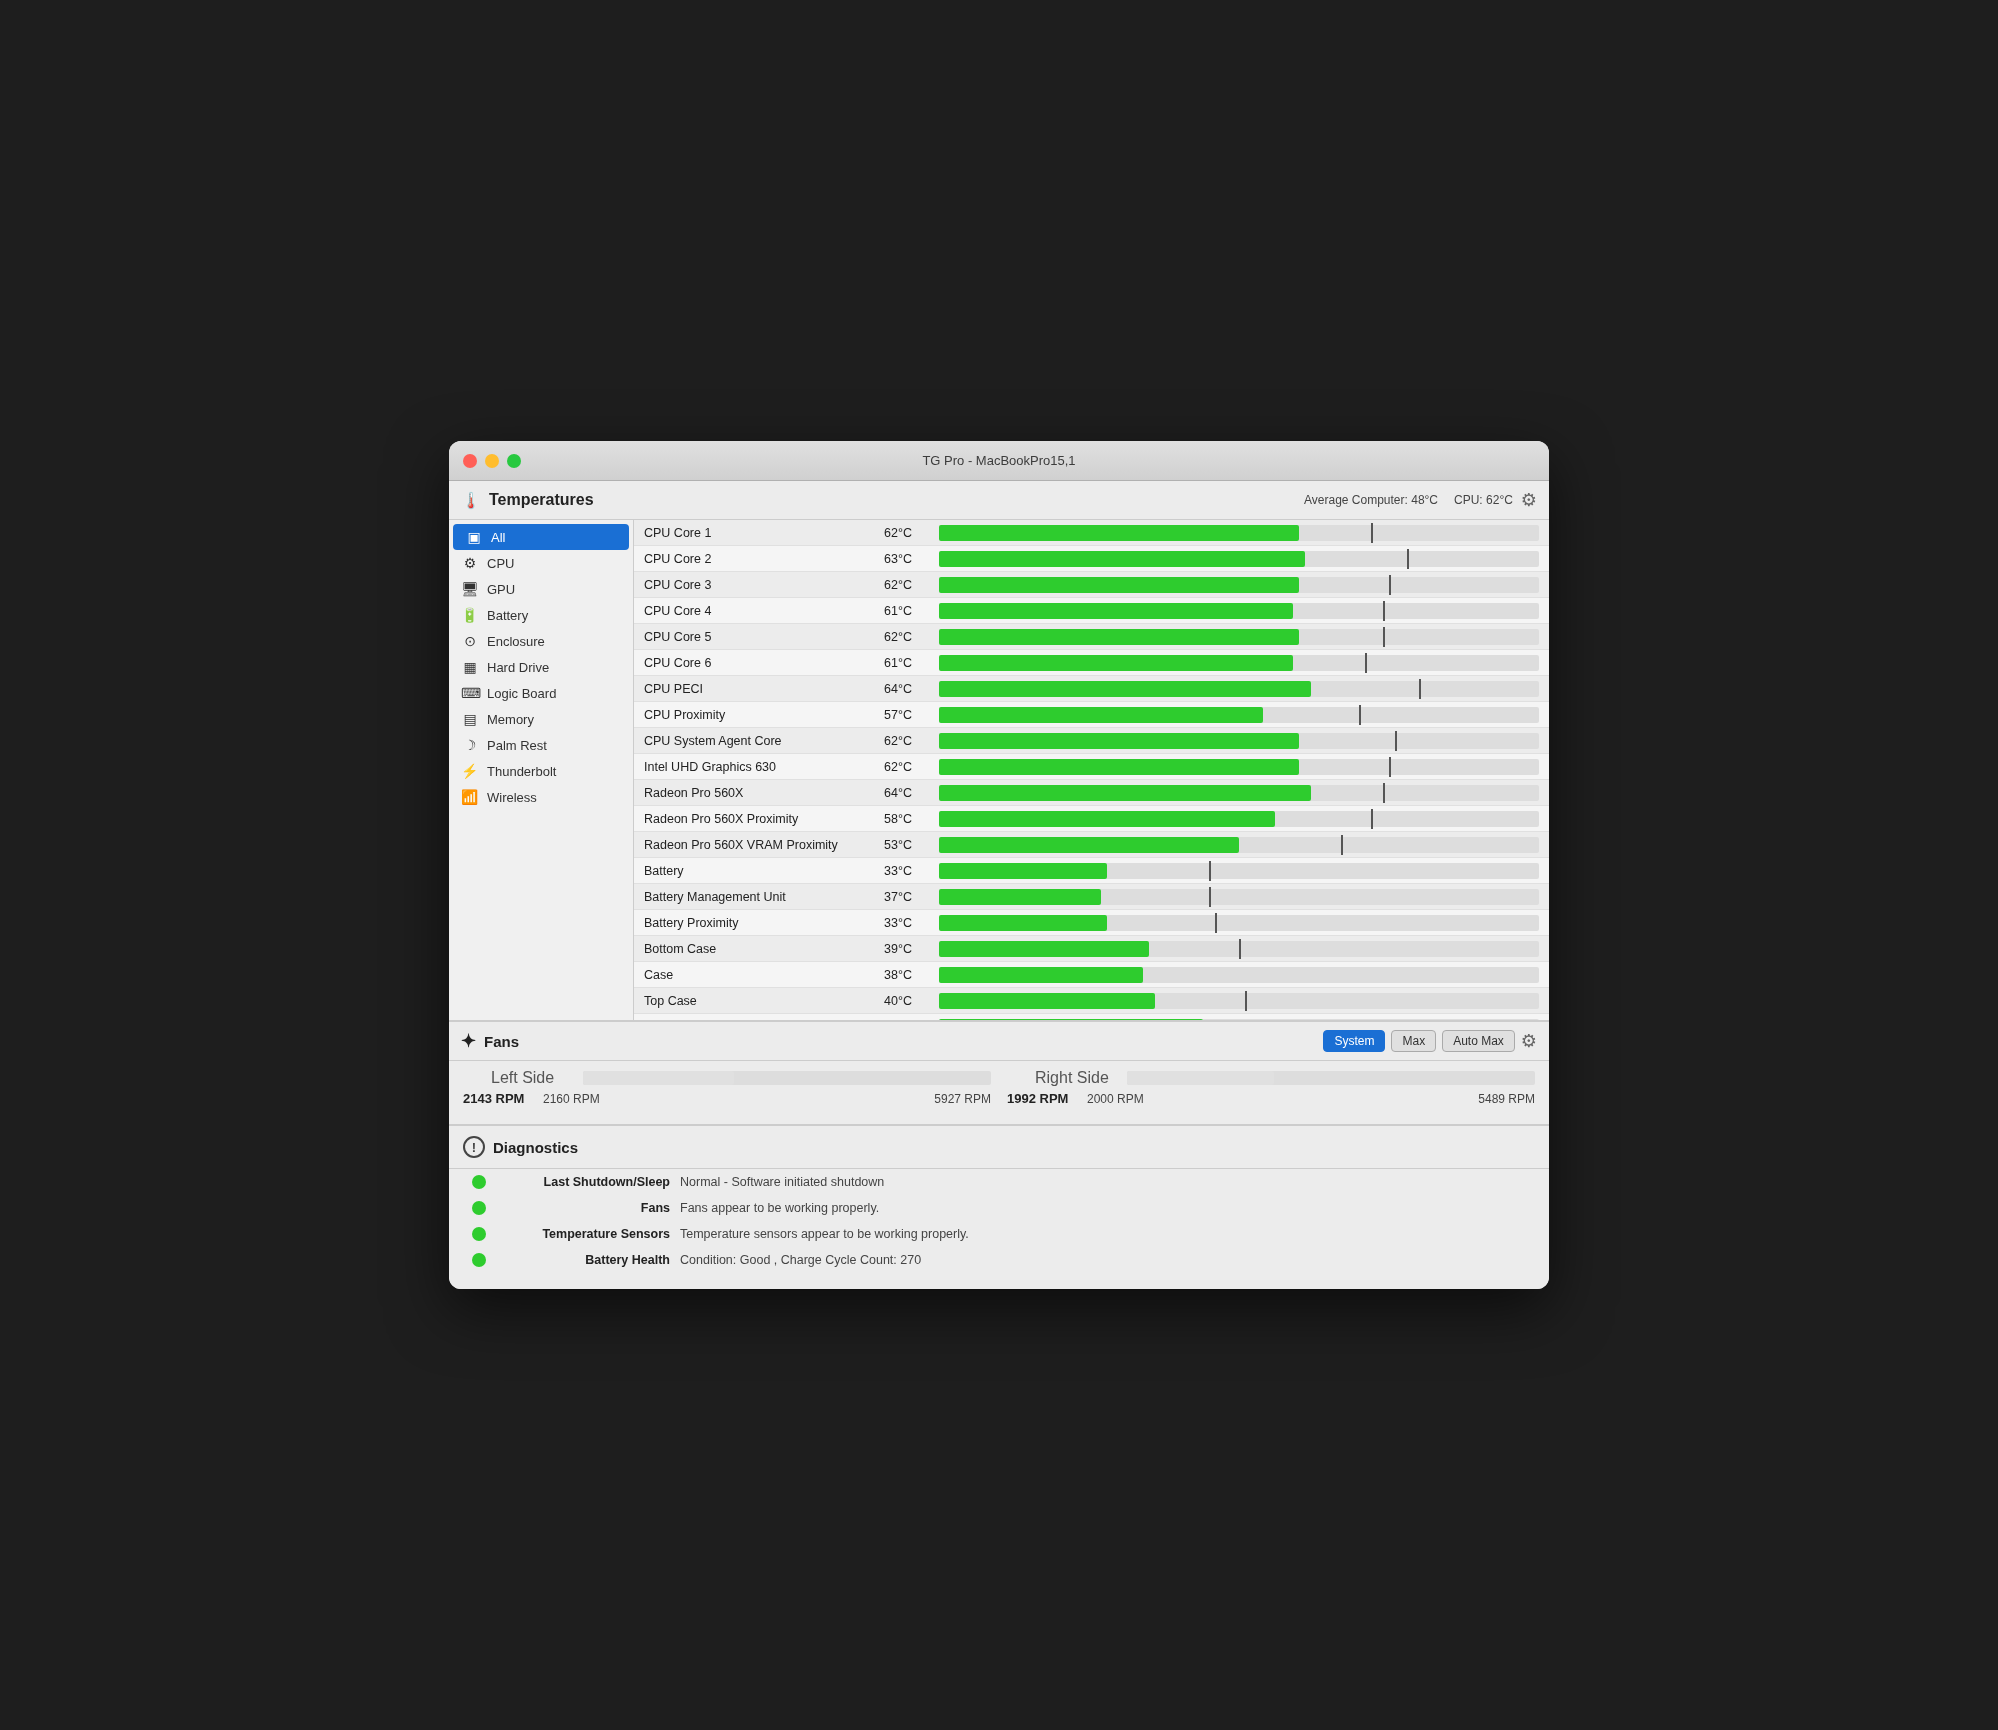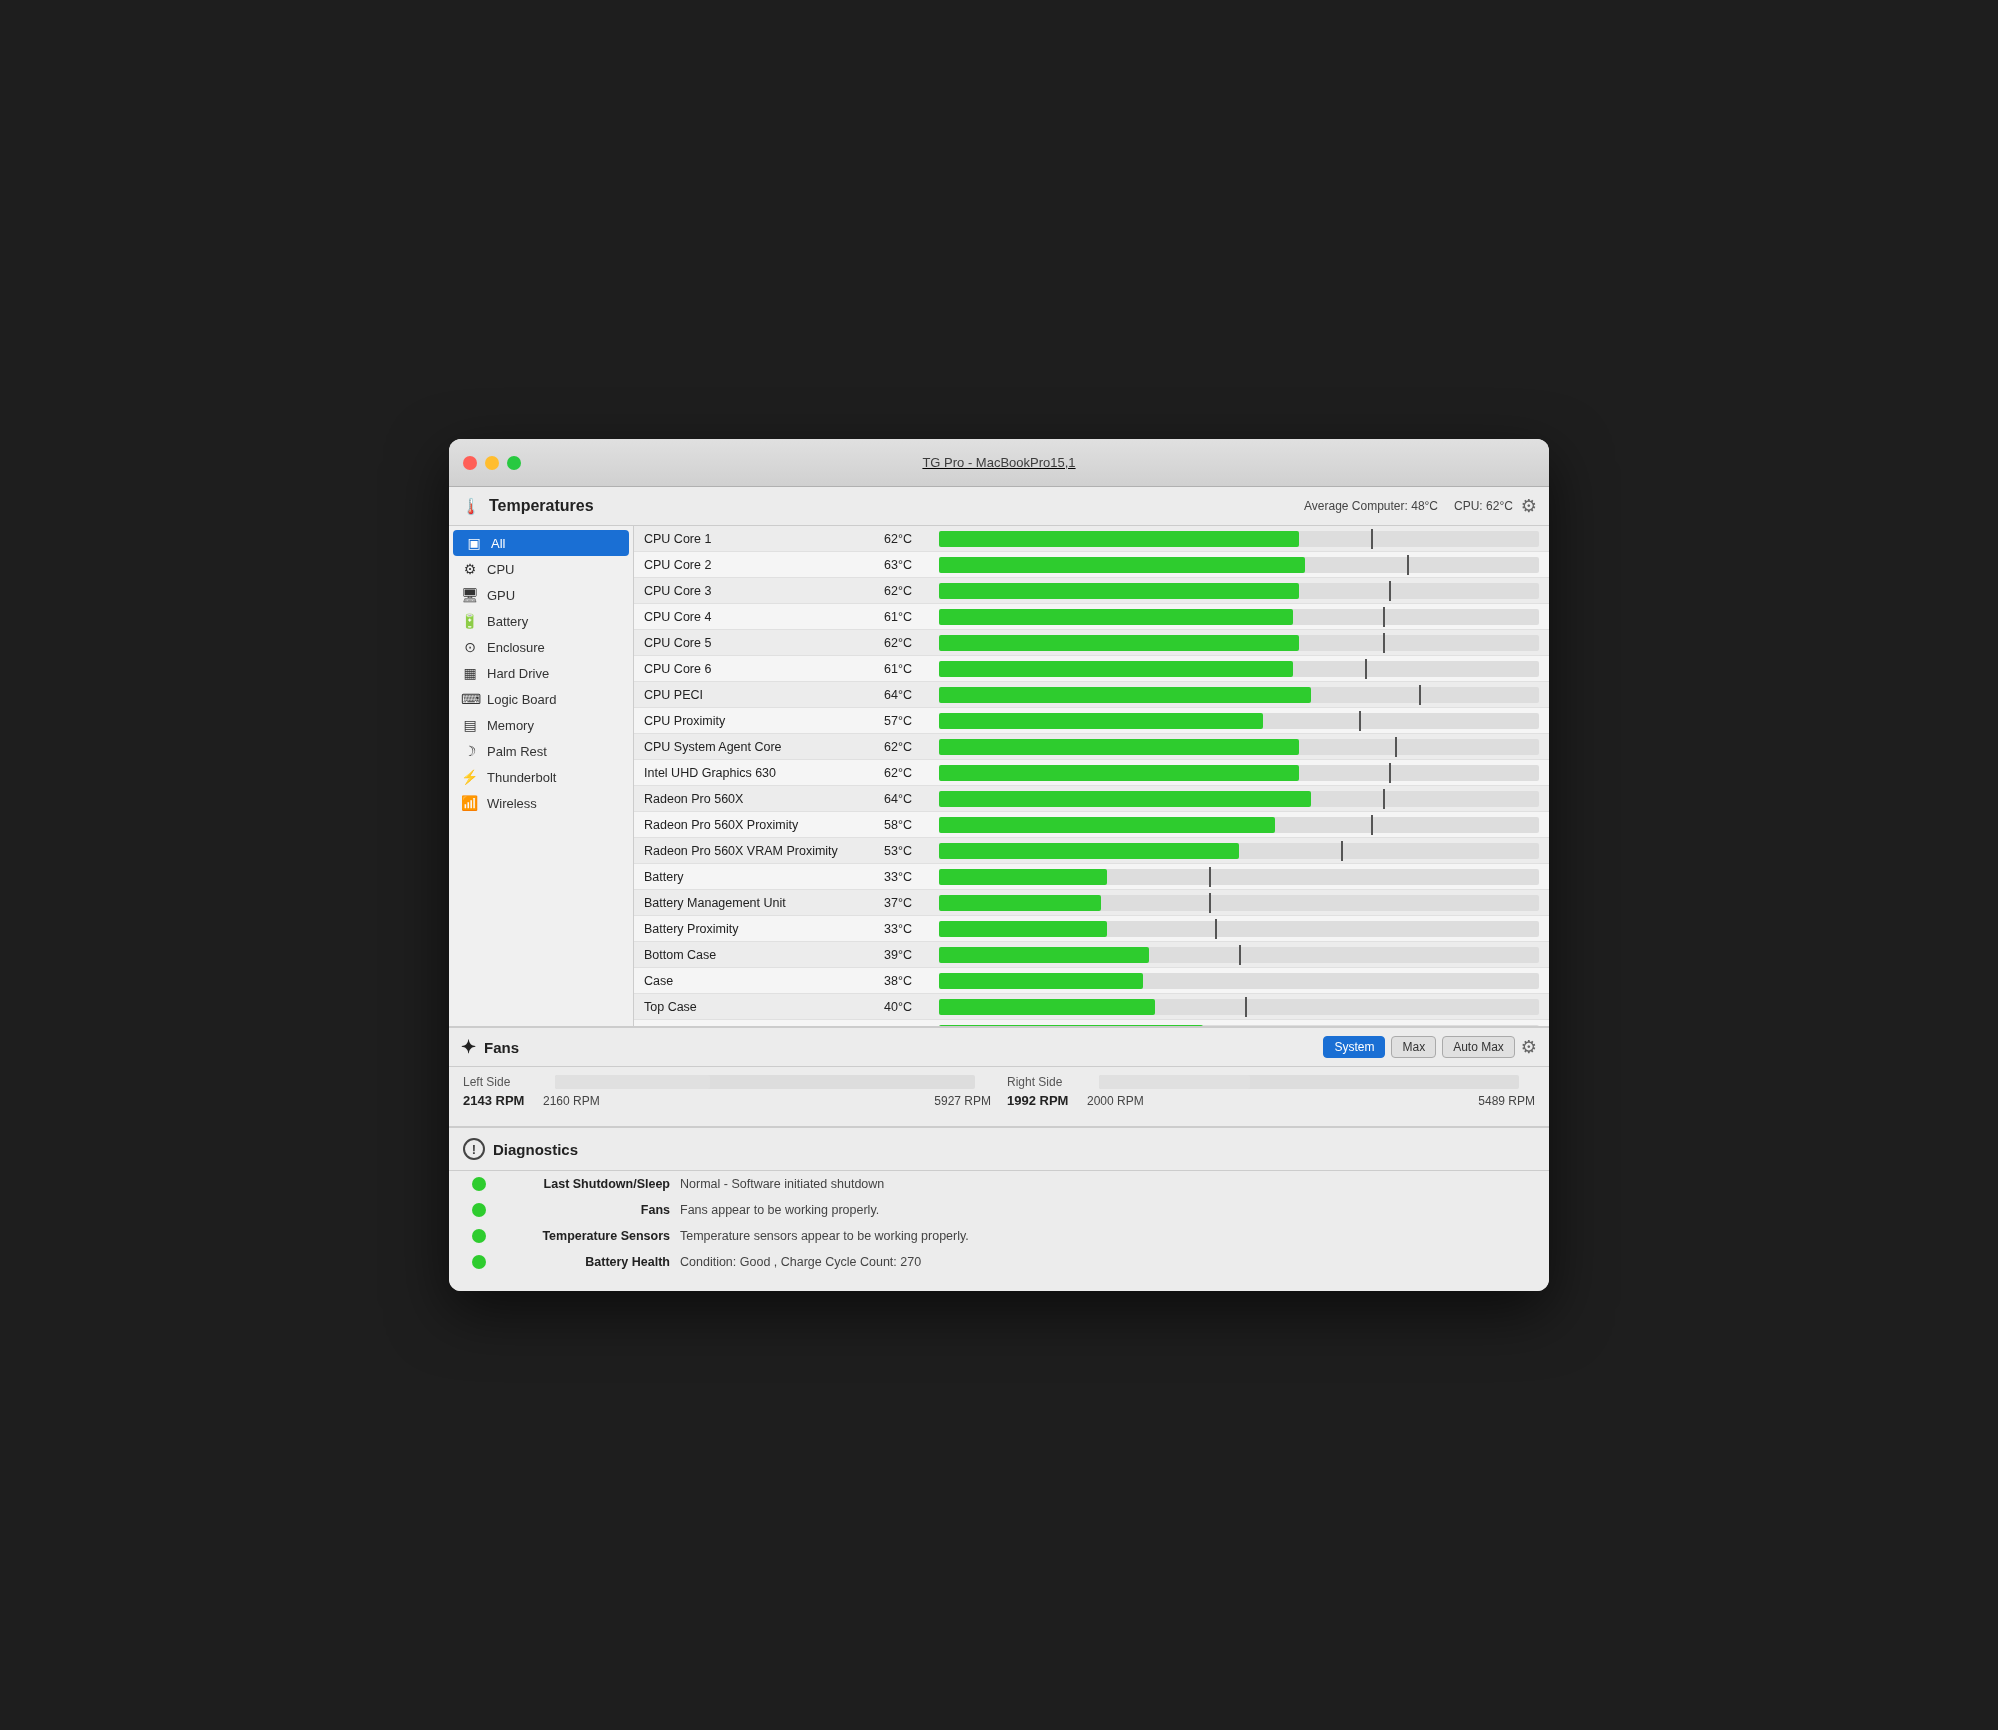--- a/index.html
+++ b/index.html
@@ -13,27 +13,26 @@
     }
     .window {
       width: 1100px;
       background: #ececec;
       border-radius: 12px;
       overflow: hidden;
       box-shadow: 0 20px 60px rgba(0,0,0,0.6);
     }
     .titlebar {
       background: linear-gradient(to bottom, #e0e0e0, #d0d0d0);
-      height: 48px;
+      height: 40px;
       display: flex;
       align-items: center;
       justify-content: center;
       position: relative;
       border-bottom: 1px solid #b0b0b0;
-      text-decoration: underline;
     }
     .titlebar-buttons {
       position: absolute;
       left: 14px;
       display: flex;
       gap: 8px;
     }
     .tb-btn {
       width: 14px; height: 14px;
       border-radius: 50%;
@@ -205,23 +204,24 @@
     .fans-body {
       padding: 8px 14px;
     }
     .fan-row {
       display: flex;
       align-items: center;
       gap: 12px;
       margin-bottom: 4px;
     }
     .fan-label {
-      font-size: 12px;
+      font-size: 16px;
       color: #555;
       width: 80px;
+      margin-left: 28px;
     }
     .fan-bar-container {
       flex: 1;
       height: 14px;
       background: #ddd;
       border-radius: 2px;
       max-width: 420px;
     }
     .fan-bar-fill {
       height: 100%;

